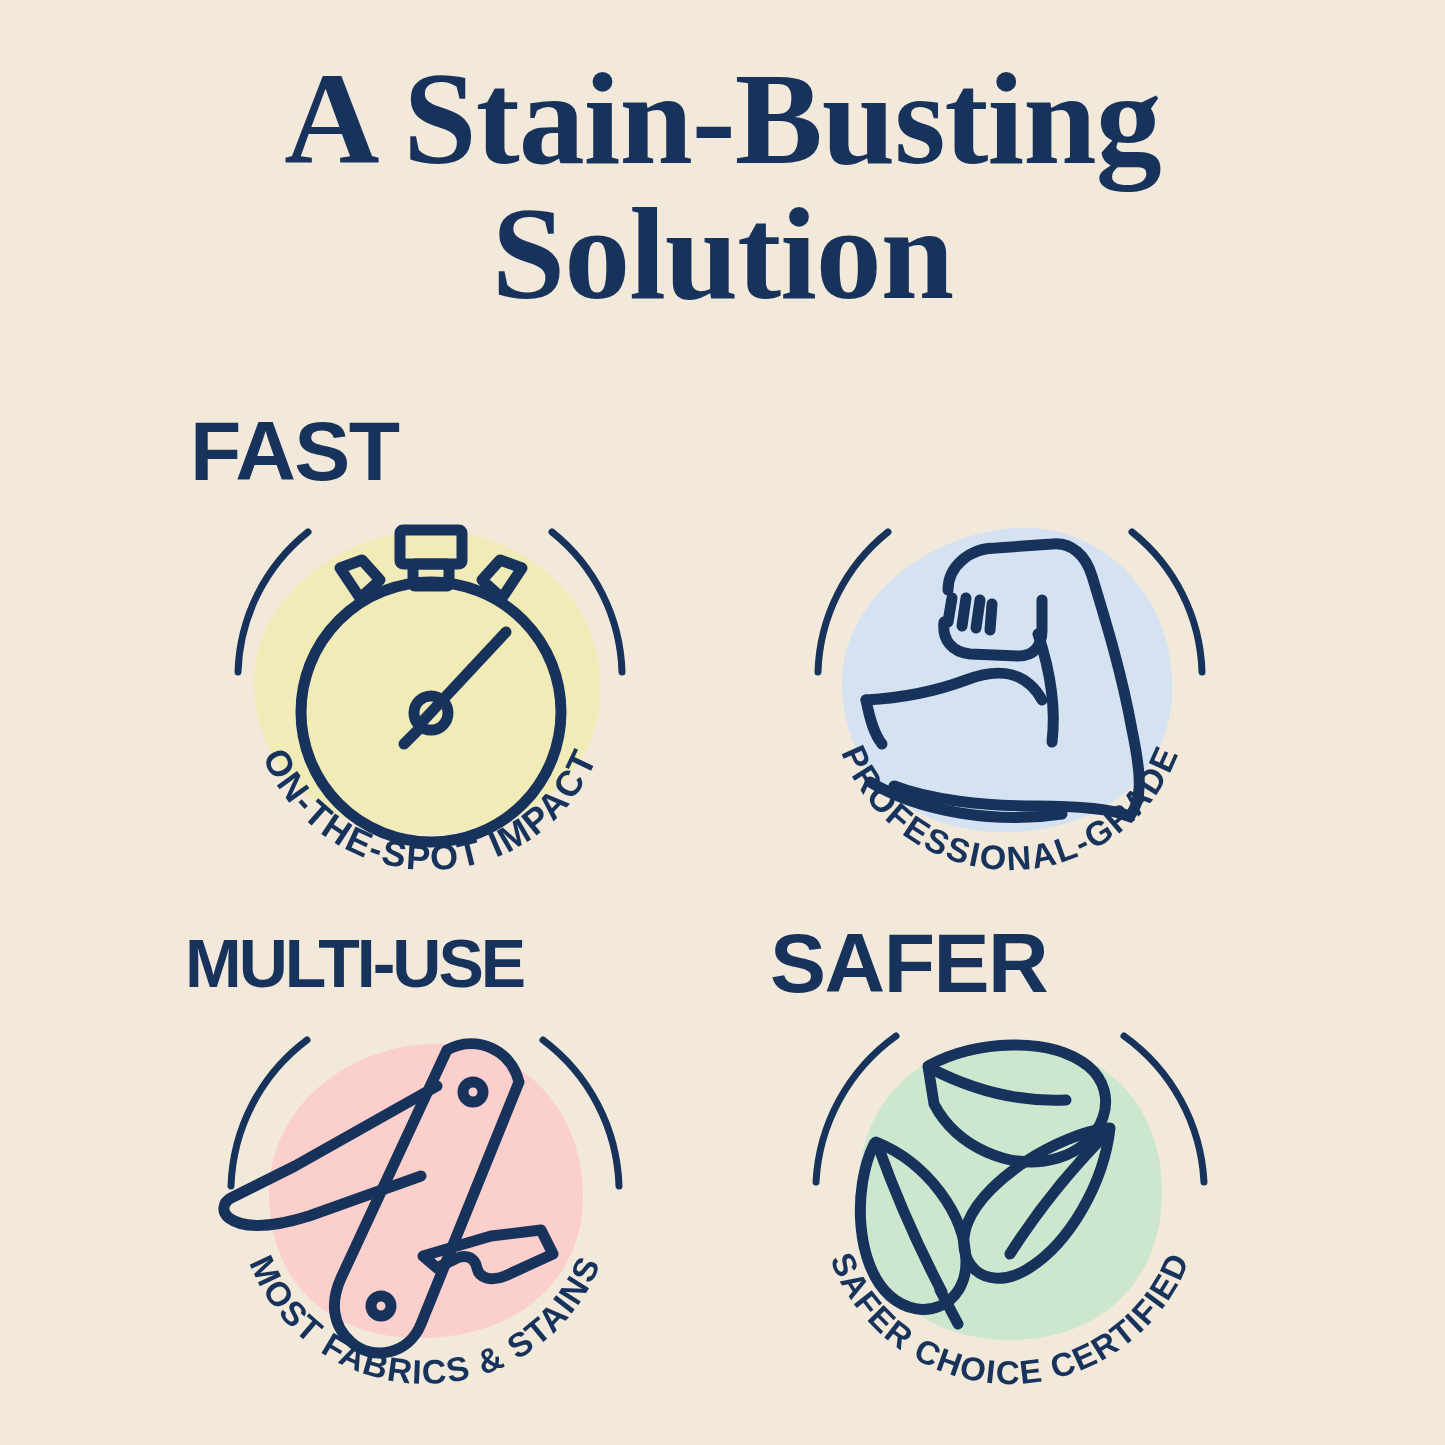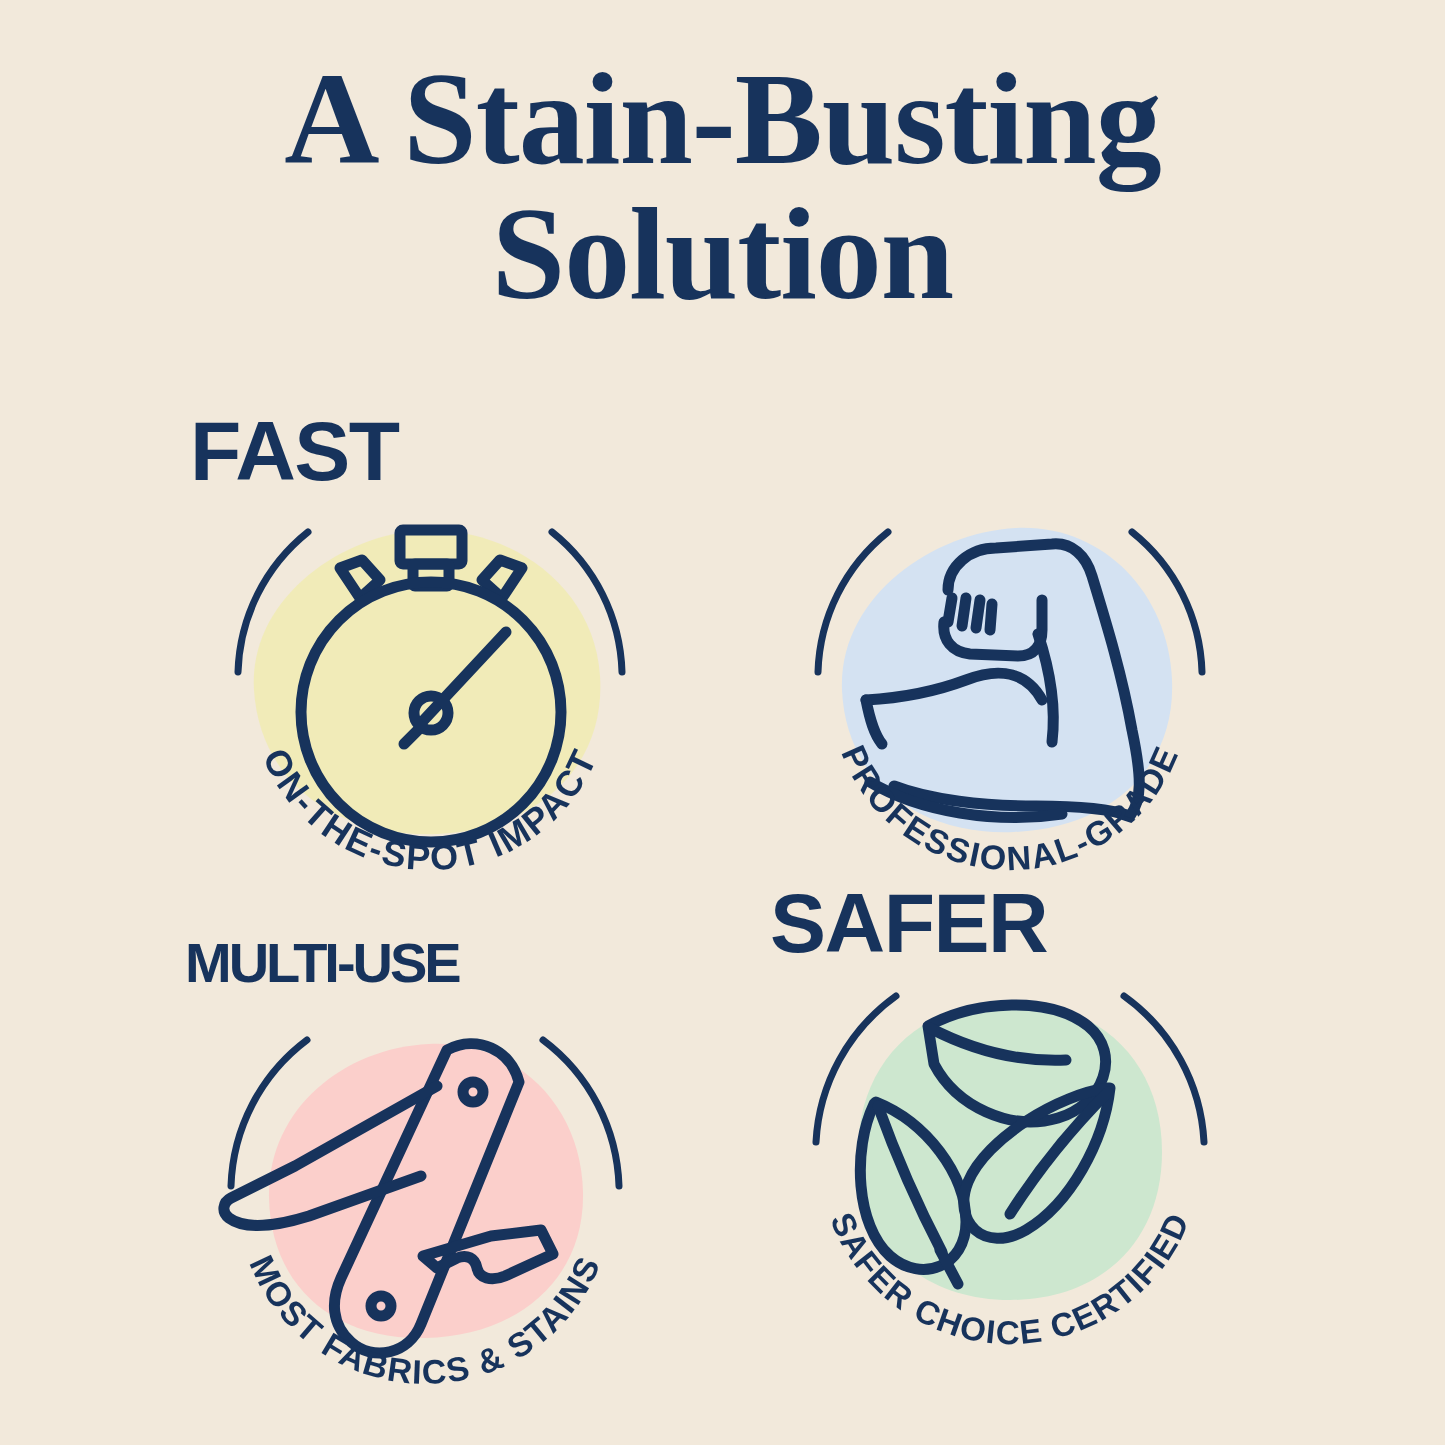--- a/index.html
+++ b/index.html
@@ -39,37 +39,37 @@
 
   
   .badge {
     position: absolute;
     width: 480px;
     height: 480px;
   }
   .b-fast   { left: 190px;  top: 408px; }
   .b-strong { left: 770px;  top: 408px; }
   .b-multi  { left: 185px;  top: 920px; }
-  .b-safer  { left: 770px;  top: 880px; }
+  .b-safer  { left: 770px;  top: 920px; }
 
   .badge-title {
     position: absolute;
     left: 0;
     top: 0;
     width: 480px;
     text-align: left;
     color: #17335C;
     font-family: "Liberation Sans", sans-serif;
     font-weight: bold;
     font-size: 84px;
     line-height: 86px;
     letter-spacing: -1.5px;
     white-space: nowrap;
   }
-  .badge-title.wide { font-size: 56px; letter-spacing: -3px; }
+  .badge-title.wide { font-size: 68px; letter-spacing: -3px; }
 
   .badge-art {
     position: absolute;
     left: 0;
     top: 86px;
     width: 480px;
     height: 394px;
   }
   .badge-art svg { display: block; width: 480px; height: 394px; }
 </style>

